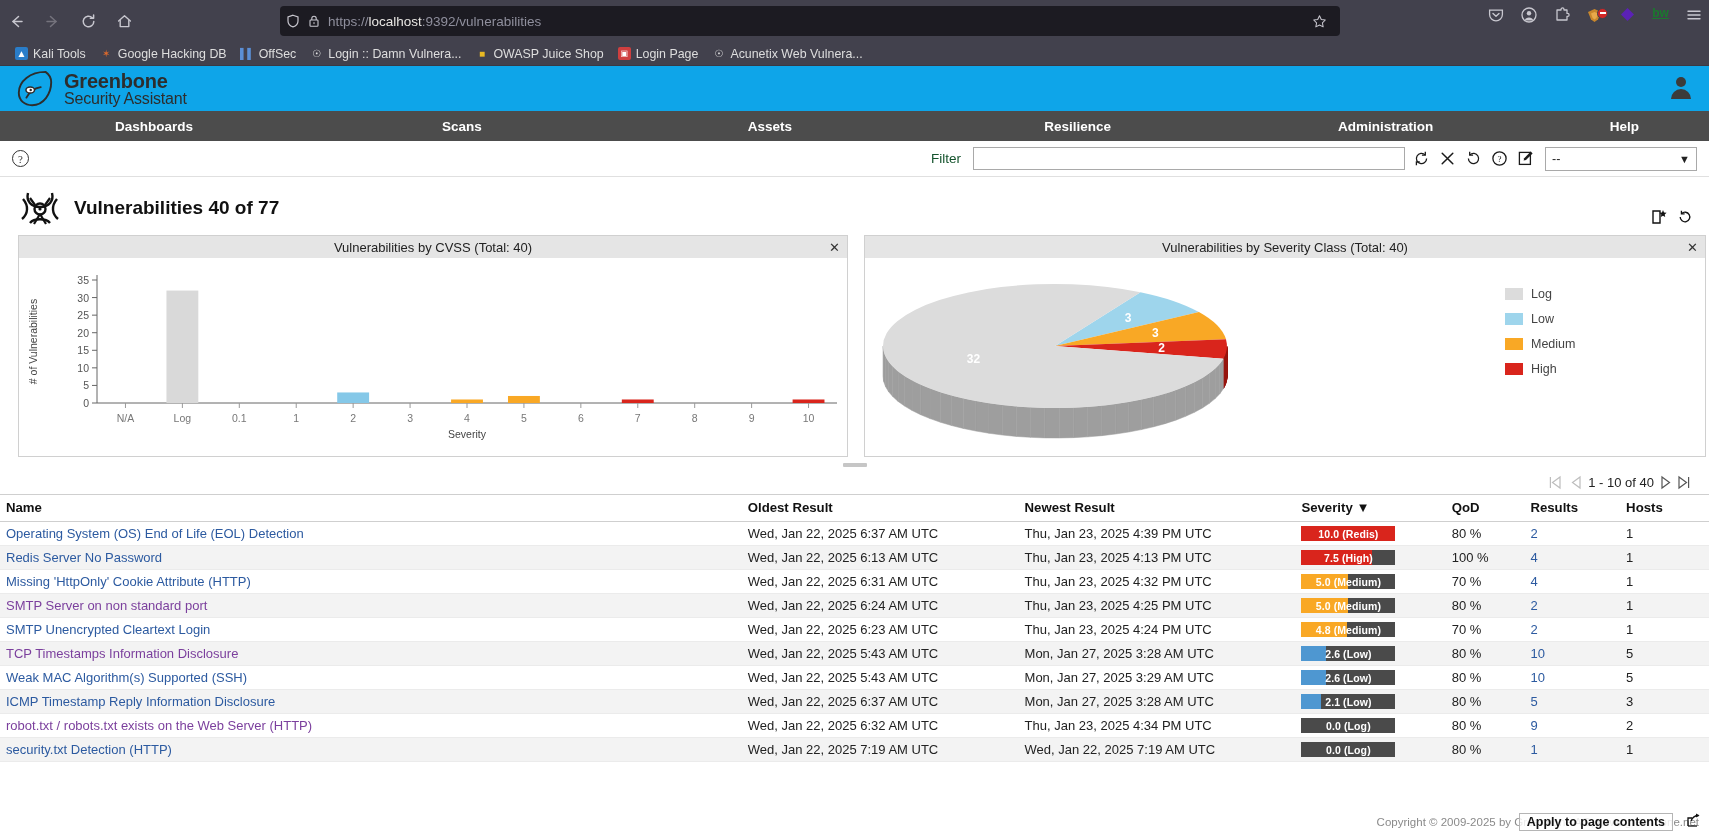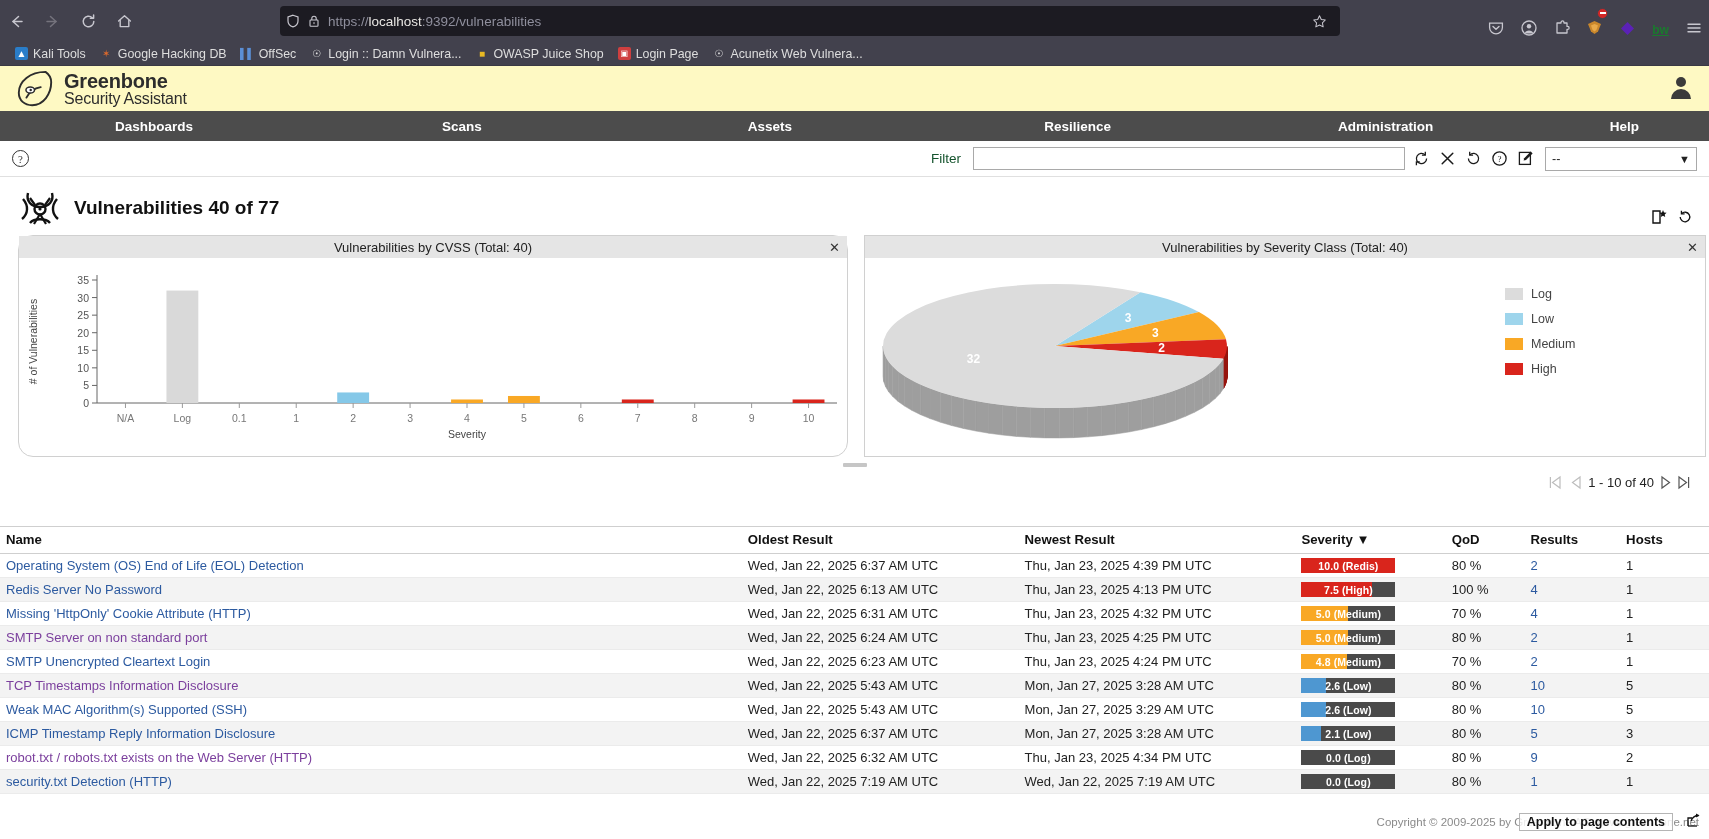--- a/index.html
+++ b/index.html
@@ -48,21 +48,21 @@
   }
   .urlbar .url-text .host { color: #e8e6e3; }
   .star-btn {
     width: 30px; height: 30px;
     display: flex; align-items: center; justify-content: center;
     color: #c8c7cf; font-size: 15px;
   }
   .chrome-right { display: flex; align-items: center; gap: 2px; flex: 0 0 auto; }
   .chrome-icon {
     width: 31px; height: 31px;
-    display: flex; align-items: flex-end; justify-content: center;
+    display: flex; align-items: flex-start; justify-content: center;
     color: #c8c7cf; font-size: 14px;
     position: relative;
     text-decoration: underline;
   }
   .badge-dot {
     position: absolute; top: 2px; right: 2px;
     width: 11px; height: 11px; border-radius: 50%;
     background: #d32626;
     border: 1.5px solid #42414d;
     display:flex;align-items:center;justify-content:center;
@@ -88,21 +88,21 @@
   }
   .bm .fav {
     width: 13px; height: 13px; flex: 0 0 auto;
     display: flex; align-items: center; justify-content: center;
     font-size: 10px; border-radius: 2px; line-height: 1;
   }
 
   
   .gsa-header {
     height: 45px;
-    background: #fef9c3;
+    background: #0ea5e9;
     display: flex;
     align-items: center;
     padding: 0 14px;
     position: relative;
   }
   .logo-wrap { display: flex; align-items: center; gap: 8px; }
   .logo-mark { width: 42px; height: 40px; }
   .logo-text { line-height: 1.0; }
   .logo-text .l1 { font-size: 20px; font-weight: bold; color: #2d2d2d; letter-spacing: -0.2px;}
   .logo-text .l2 { font-size: 16px; color: #2d2d2d; letter-spacing: -0.2px;}
@@ -203,21 +203,21 @@
     color: #222;
     position: relative;
     flex: 0 0 auto;
   }
   .panel-close {
     position: absolute; right: 7px; top: 50%; transform: translateY(-50%);
     font-size: 13px; color: #333; line-height: 1;
   }
   .panel-body { flex: 1 1 auto; position: relative; }
 
-  #panel-cvss { width: 830px; height: 222px; border-radius: 15px; }
+  #panel-cvss { width: 830px; height: 222px; }
   #panel-sev { flex: 1 1 auto; height: 222px; }
 
   .resize-handle {
     width: 24px; height: 4px;
     background: #c6c6c6;
     margin: 6px auto 4px auto;
     border-radius: 1px;
   }
 
   
@@ -227,21 +227,21 @@
   .pager {
     display: flex; justify-content: flex-end; align-items: center;
     gap: 5px;
     padding: 4px 14px 4px 0;
     font-size: 13px; color: #222; margin-left: 16px;
   }
   .pg-arrow { display: flex; align-items: center; color: #555; }
   .pg-arrow.disabled { color: #bdbdbd; }
 
   
-  table.vt { width: 100%; border-collapse: collapse; table-layout: fixed; margin-top: 32px; }
+  table.vt { width: 100%; border-collapse: collapse; table-layout: fixed; }
   table.vt th {
     text-align: left;
     font-size: 13.2px;
     font-weight: bold;
     color: #111;
     padding: 5px 6px 6px 6px;
     border-bottom: 1px solid #cfcfcf;
     border-top: 1px solid #cfcfcf;
     background: #fff;
     white-space: nowrap;

